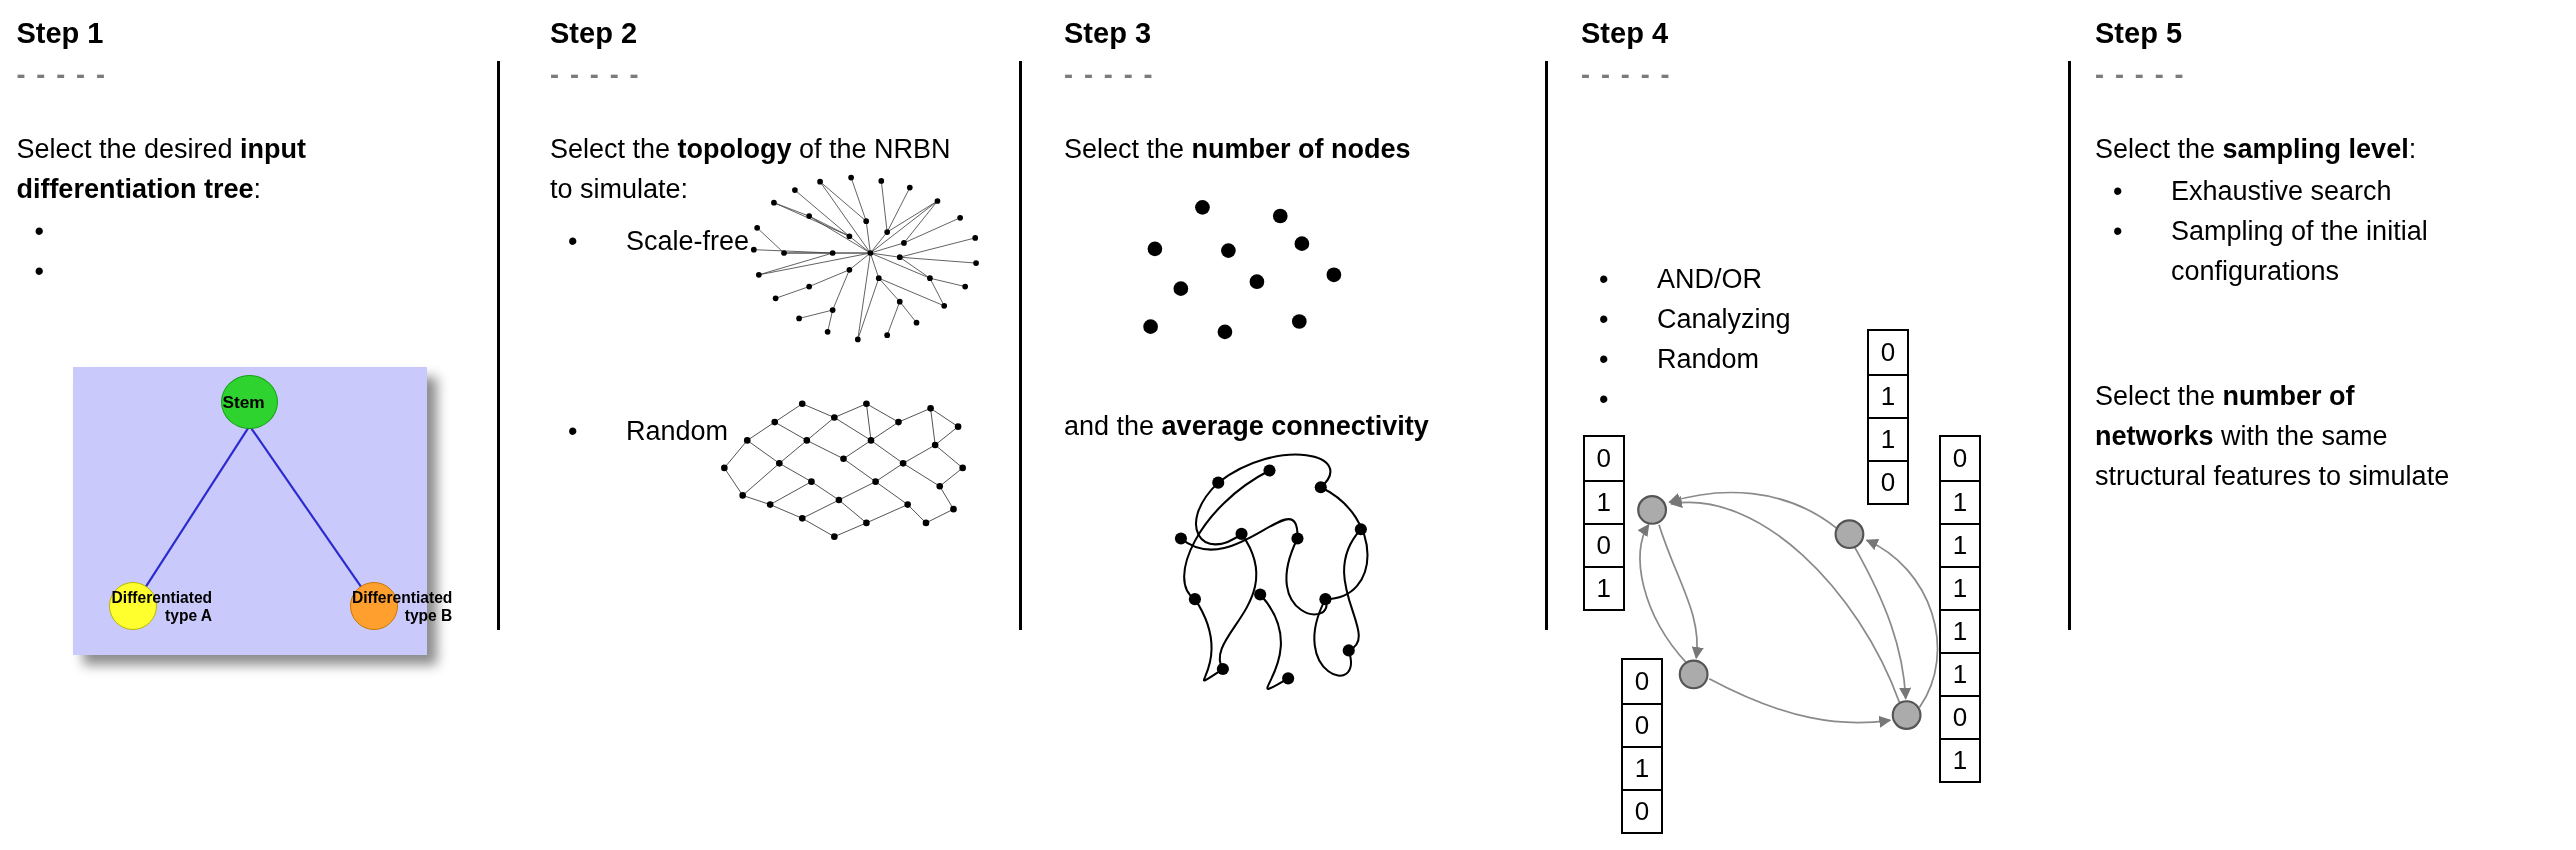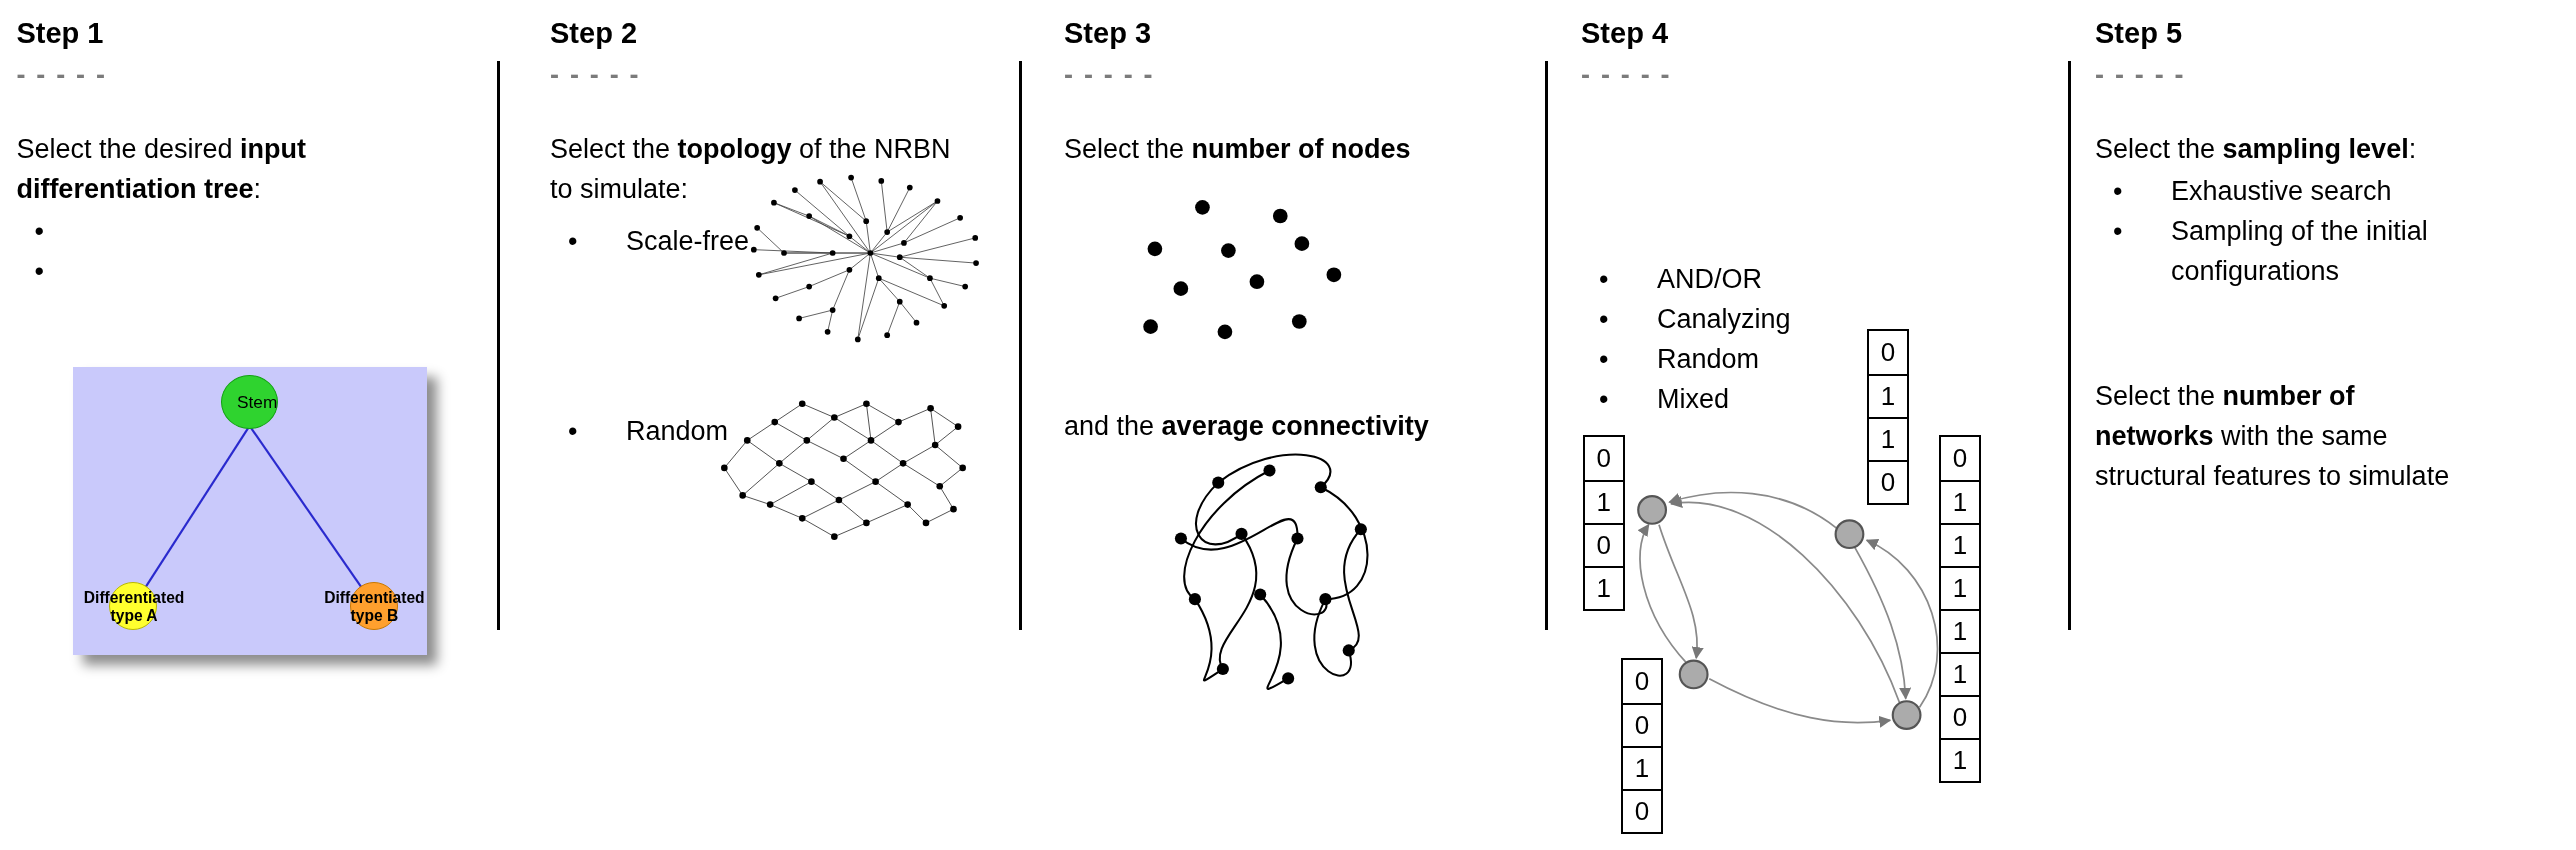--- a/index.html
+++ b/index.html
@@ -54,26 +54,26 @@
   #c5{left:2095px;width:481px;height:822px}
   #c5 .p1{top:112px;width:481px}
   #c5 .bullets{top:154px;width:476px}
   #c5 .p2{top:359px;width:481px}
 
   
   .tree{position:absolute;left:57px;top:350px;width:354px;height:288px;
         background:#c9c9fb;box-shadow:9.5px 9.5px 11.2px rgba(0,0,0,.45)}
   .tlines{position:absolute;left:0;top:0;width:100%;height:100%}
   .tl{stroke:#2a2ace;stroke-width:2.5}
-  .tnode{position:absolute;border-radius:50%;display:flex;align-items:center;justify-content:flex-end;font-weight:normal}
+  .tnode{position:absolute;border-radius:50%;display:flex;align-items:center;justify-content:flex-start;font-weight:bold}
   .stem{left:148px;top:7.8px;width:57px;height:54px;background:#2fd32f;border:1.7px solid #13a113;font-size:17.3px}
   .tcirc{position:absolute;width:48px;height:48px;border-radius:50%}
   .ca{left:36px;top:215px;background:#ffff2e;border:1.7px solid #b9b900}
   .cb{left:277px;top:215px;background:#ffa02e;border:1.7px solid #c87800}
-  .tlabel{position:absolute;width:156px;text-align:center;font-size:15.6px;font-weight:bold;line-height:17.3px}
+  .tlabel{position:absolute;width:156px;text-align:right;font-size:15.6px;font-weight:bold;line-height:17.3px}
   .la{left:-17.3px;top:222px}
   .lb{left:223px;top:222px}
 
   .netsvg{display:block}
 </style>
 </head>
 <body>
 
 <div id="canvas">
 
@@ -347,21 +347,20 @@
       <li>
           <span class="bmark">•</span>
           <span class="btext">Canalyzing</span>
         </li>
       <li>
           <span class="bmark">•</span>
           <span class="btext">Random</span>
         </li>
       <li>
           <span class="bmark">•</span>
-          <span class="btext">Mixed</span>
         </li>
     </ul>
 
     <div class="boolfig">
       <svg class="boolsvg" viewBox="0 0 545 603">
         <defs>
           <marker id="ah" viewBox="0 0 10 10" refX="9" refY="5" markerWidth="7" markerHeight="7" orient="auto">
             <path d="M0,0 L10,5 L0,10 z" fill="#777"></path>
           </marker>
         </defs>

